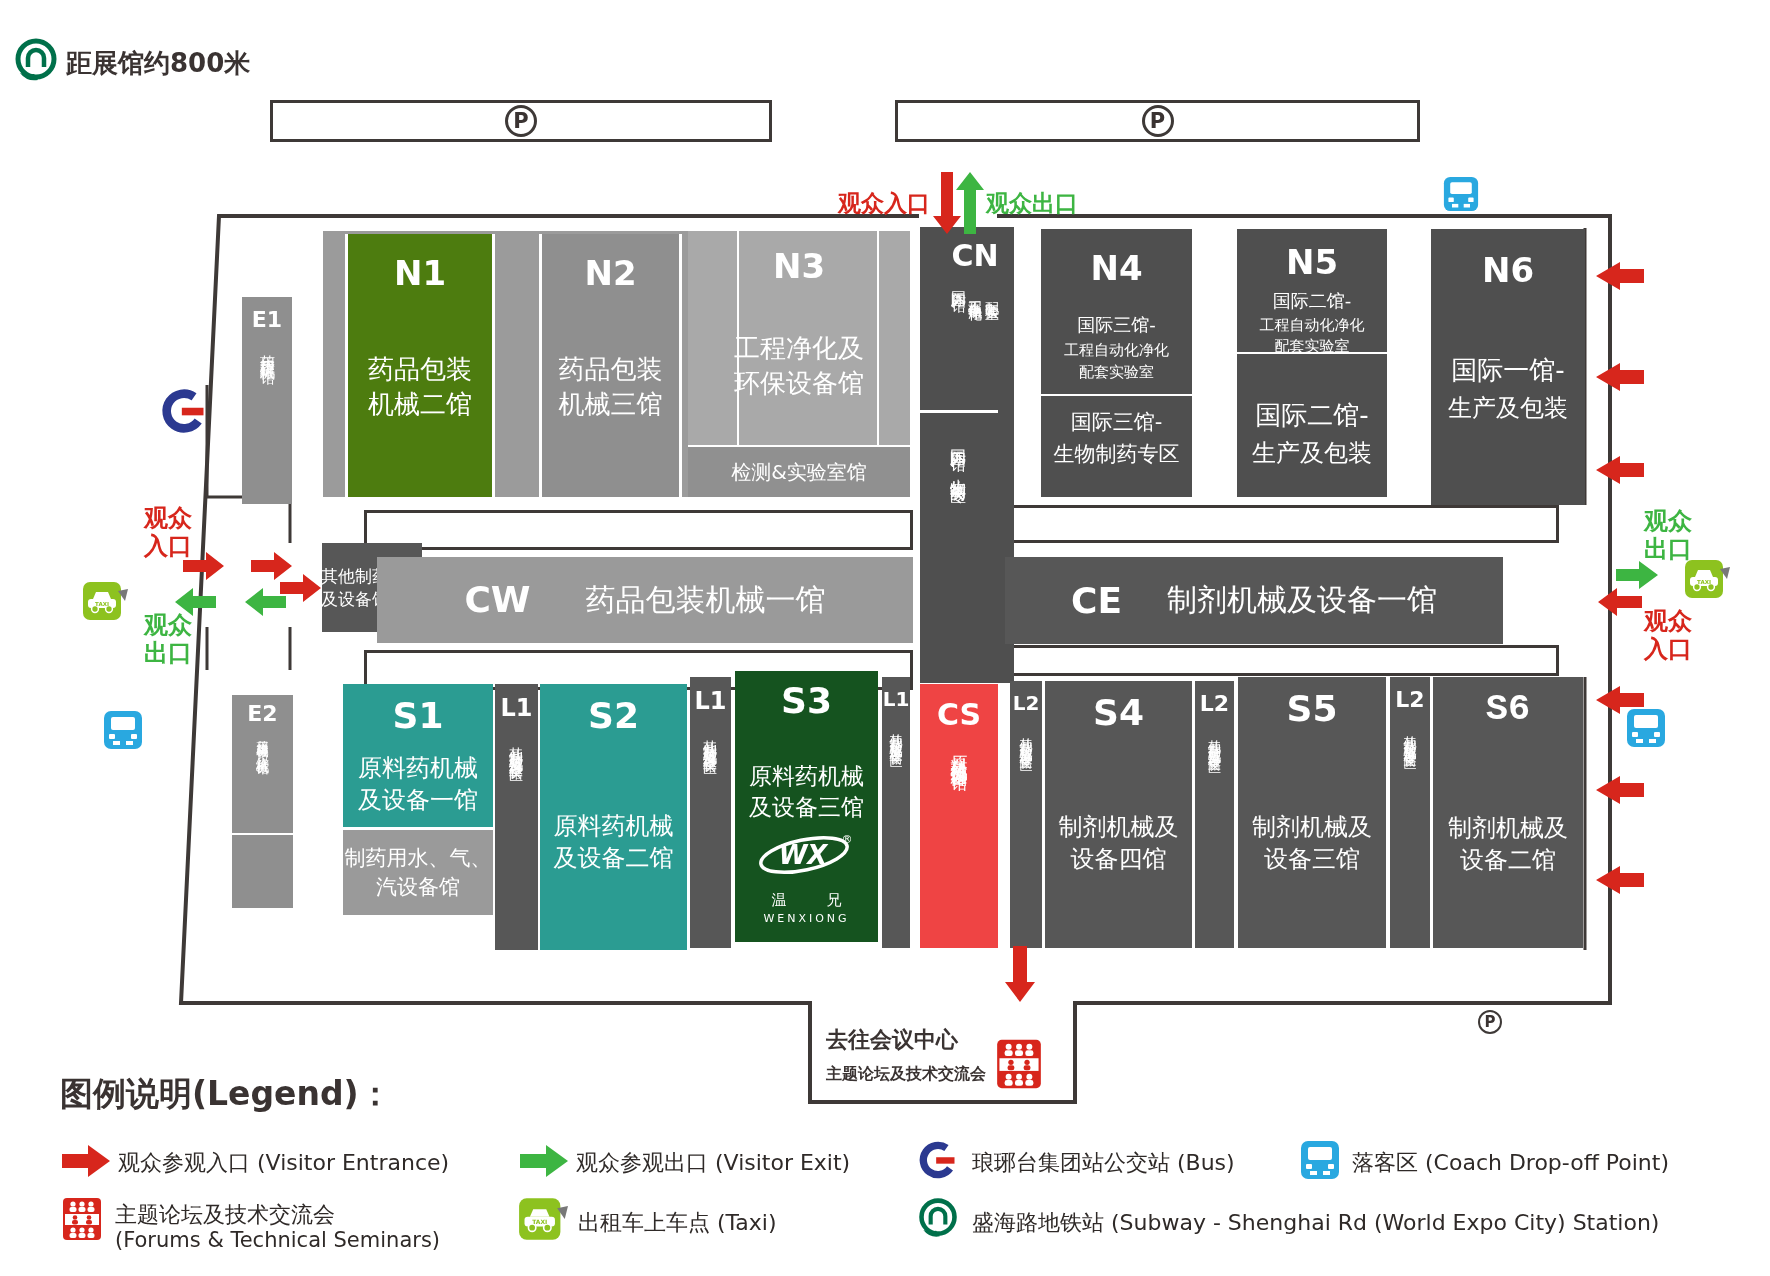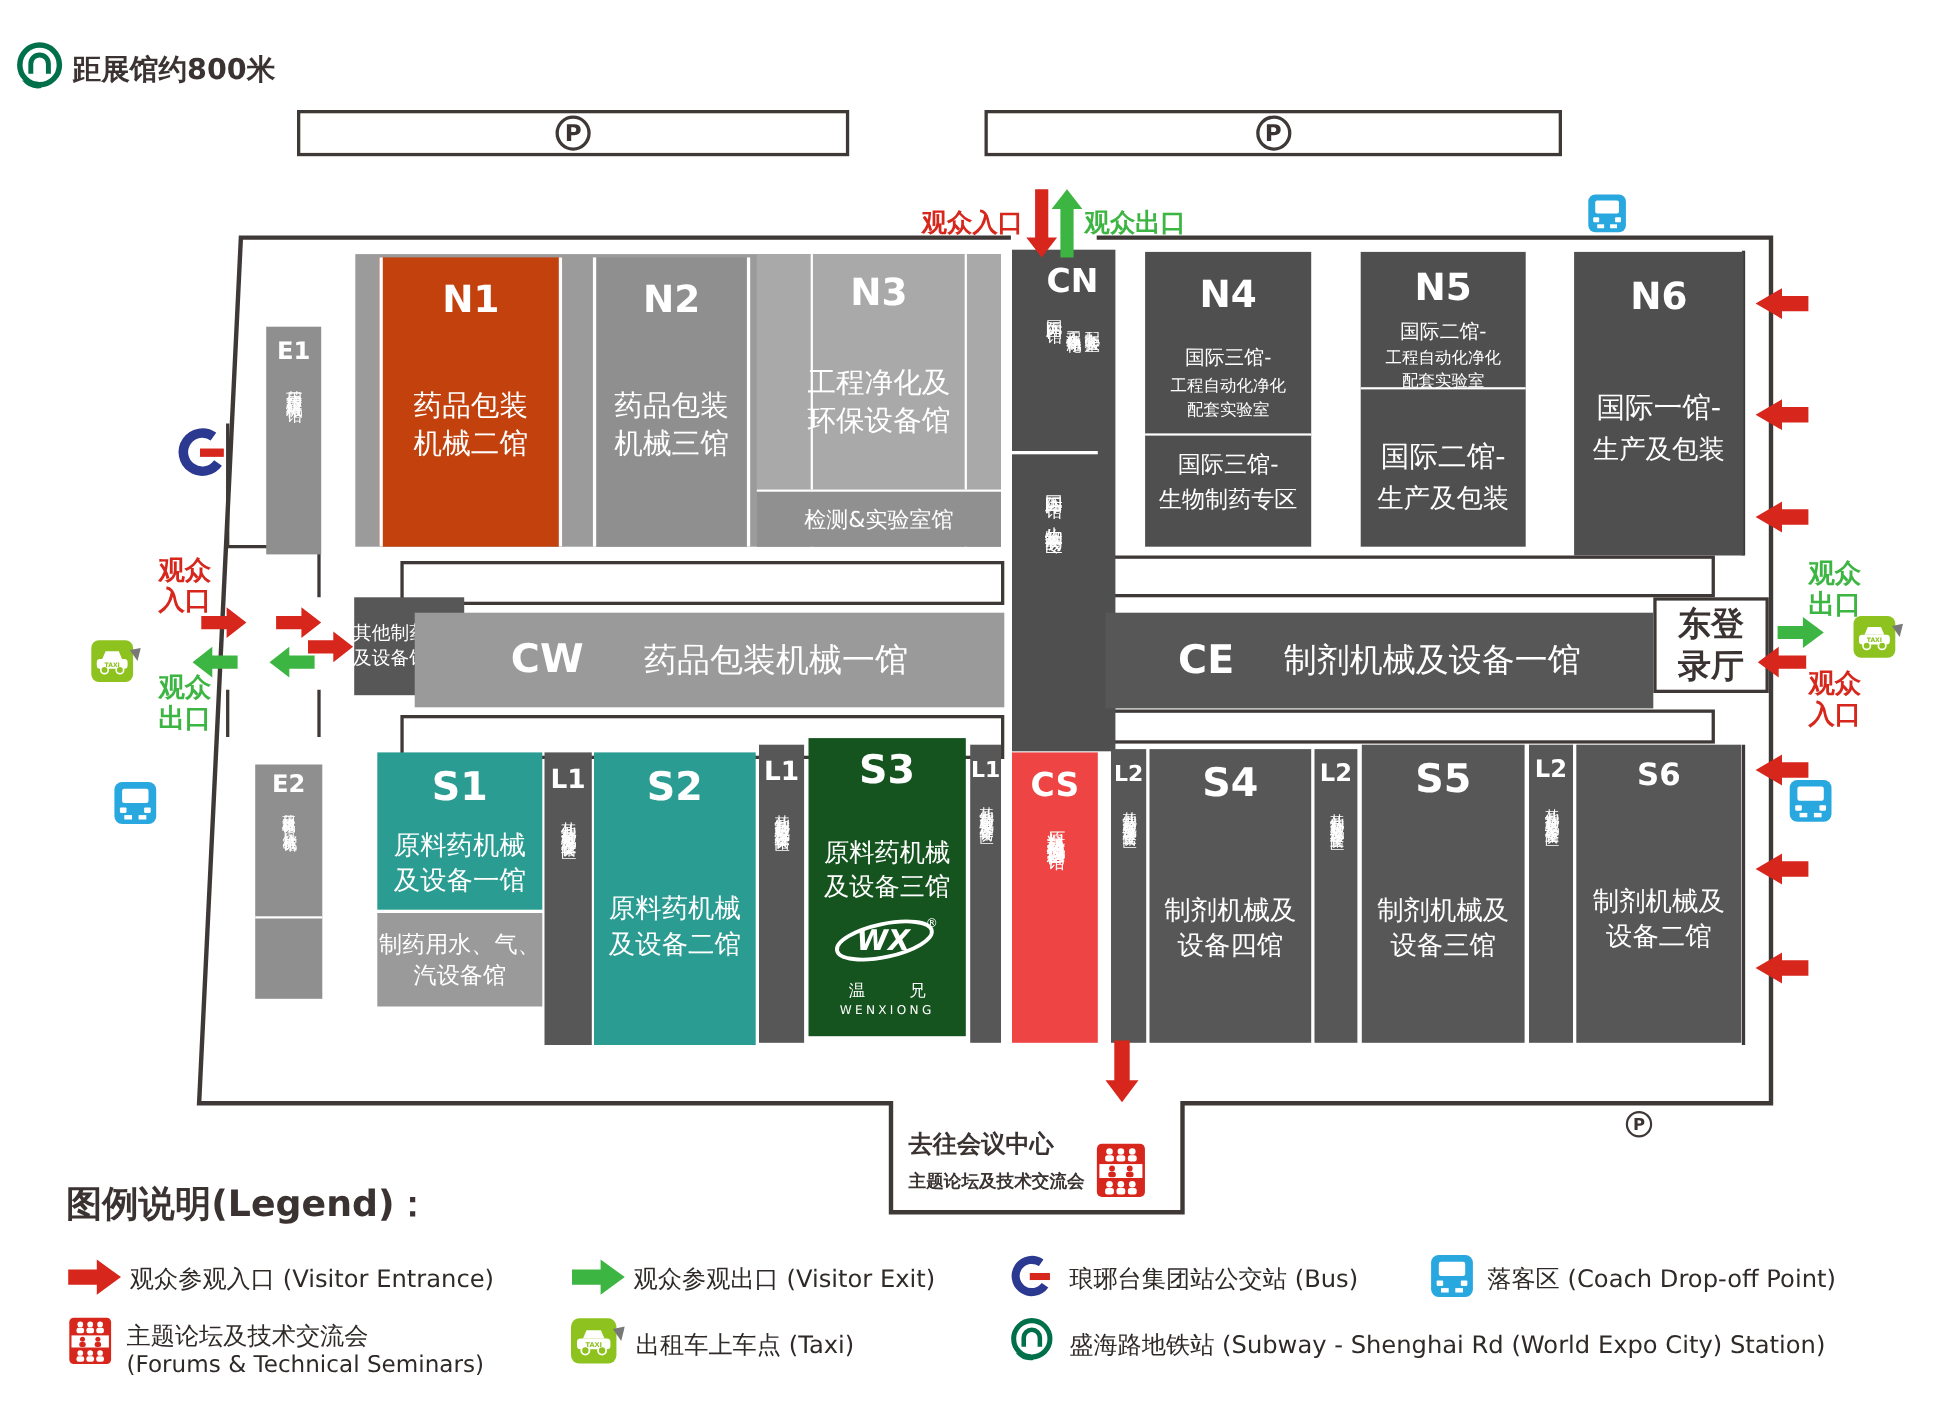--- a/index.html
+++ b/index.html
@@ -60,21 +60,21 @@
       <rect x="8" y="7" width="24" height="13" rx="2" fill="#fff"></rect>
       <rect x="6" y="24" width="6" height="5" rx="1" fill="#fff"></rect>
       <rect x="28" y="24" width="6" height="5" rx="1" fill="#fff"></rect>
       <rect x="10" y="31" width="7" height="4" fill="#fff"></rect>
       <rect x="23" y="31" width="7" height="4" fill="#fff"></rect>
     </svg>
   </div>
 
   <div class="abs" style="left:323px;top:231px;width:587px;height:266px;background:#9b9b9b;z-index:2;"></div>
 
-  <div class="hall" style="left:345px;top:234px;width:166px;height:263px;background:#c2410c;border-left:3px solid #fff;border-right:3px solid #fff;box-sizing:border-box;text-align:center;">
+  <div class="hall" style="left:345px;top:234px;width:150px;height:263px;background:#4d7c0f;border-left:3px solid #fff;border-right:3px solid #fff;box-sizing:border-box;text-align:center;">
     <div class="hcode" style="margin-top:22px;font-size:34px;">N1</div>
     <div class="hname" style="margin-top:62px;font-size:26px;width:108px;">药品包装机械二馆</div>
   </div>
 
   <div class="hall" style="left:539px;top:234px;width:143px;height:263px;background:#8f8f8f;border-left:3px solid #fff;border-right:3px solid #fff;box-sizing:border-box;">
     <div class="hcode" style="margin-top:22px;font-size:34px;">N2</div>
     <div class="hname" style="margin-top:62px;font-size:26px;width:108px;">药品包装机械三馆</div>
   </div>
 
   <div class="hall" style="left:688px;top:231px;width:222px;height:266px;background:#a9a9a9;">
@@ -146,23 +146,20 @@
   <div class="hall" style="left:377px;top:557px;width:536px;height:86px;background:#9a9a9a;flex-direction:row;justify-content:center;align-items:center;gap:55px;">
     <div class="hcode" style="font-size:36px;">CW</div>
     <div style="font-size:30px;white-space:nowrap;">药品包装机械一馆</div>
   </div>
 
   <div class="hall" style="left:1005px;top:557px;width:498px;height:87px;background:#575757;flex-direction:row;justify-content:center;align-items:center;gap:45px;">
     <div class="hcode" style="font-size:36px;">CE</div>
     <div style="font-size:30px;white-space:nowrap;">制剂机械及设备一馆</div>
   </div>
 
-  <div class="abs" style="left:1503px;top:543px;width:105px;height:87px;background:#fff;border:3px solid #3e3937;box-sizing:border-box;display:flex;align-items:center;justify-content:center;z-index:5;">
-    <div style="font-size:30px;font-weight:bold;width:64px;text-align:center;line-height:1.25;">东登录厅</div>
-  </div>
 
   <div class="entry-label red" style="left:140px;top:505px;width:56px;font-size:24px;text-align:center;">观众入口</div>
   <div class="entry-label grn" style="left:140px;top:612px;width:56px;font-size:24px;text-align:center;">观众出口</div>
 
   <div class="icon" style="left:82px;top:578px;">
     <svg width="46" height="46" viewBox="0 0 46 40">
       <rect x="1" y="1" width="38" height="38" rx="7" fill="#8dc21f"></rect>
       <polygon points="36,10 46,8 43,20" fill="#787878"></polygon>
       <path d="M11,18 l3,-7 h12 l3,7 z" fill="#fff"></path>
       <rect x="6" y="18" width="28" height="9" rx="3" fill="#fff"></rect>
@@ -252,21 +249,21 @@
     <div class="hcode" style="margin-top:14px;font-size:36px;">S5</div>
     <div class="hname" style="margin-top:84px;font-size:24px;width:130px;">制剂机械及设备三馆</div>
   </div>
 
   <div class="hall" style="left:1390px;top:677px;width:40px;height:271px;background:#575757;">
     <div class="hcode" style="margin-top:12px;font-size:22px;">L2</div>
     <div class="vtext" style="margin-top:14px;font-size:13px;letter-spacing:2px;">其他制药机械及设备馆三区</div>
   </div>
 
   <div class="hall" style="left:1433px;top:677px;width:150px;height:271px;background:#575757;">
-    <div class="hcode" style="margin-top:14px;font-size:28px;">S6</div>
+    <div class="hcode" style="margin-top:14px;font-size:37px;font-family:Liberation Mono, monospace;">S6</div>
     <div class="hname" style="margin-top:84px;font-size:24px;width:130px;">制剂机械及设备二馆</div>
   </div>
 
   <div class="hall" style="left:232px;top:695px;width:61px;height:213px;background:#8f8f8f;">
     <div class="hcode" style="margin-top:8px;font-size:22px;">E2</div>
     <div class="vtext" style="margin-top:6px;font-size:12px;letter-spacing:1px;">药用粉碎机械二馆</div>
     <div class="abs" style="left:0;top:138px;width:61px;height:2px;background:#fff;"></div>
     <div class="vtext" style="margin-top:8px;font-size:13px;letter-spacing:1px;">饮片机械馆</div>
   </div>
 

